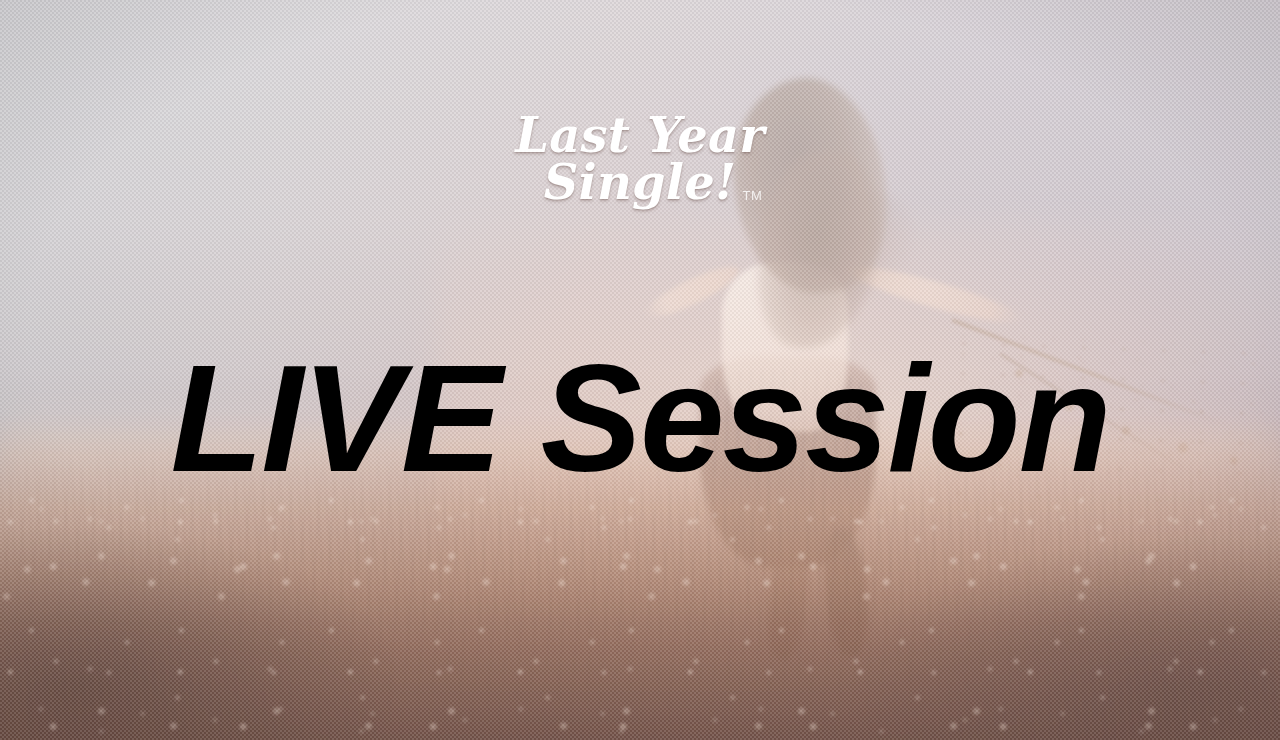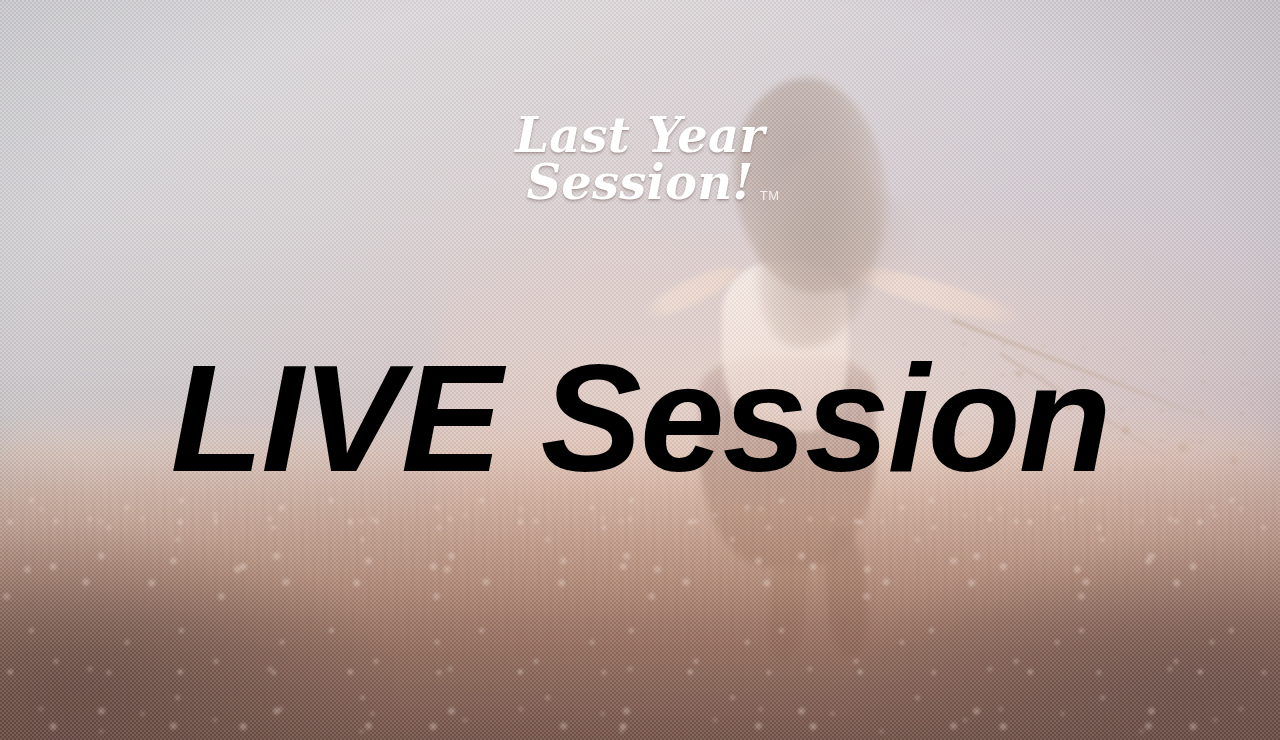--- a/index.html
+++ b/index.html
@@ -436,18 +436,18 @@
     <div class="stems"></div>
     <div class="specks"></div>
   </div>
 
   <div class="wash"></div>
   <div class="vignette"></div>
   <div class="checker"></div>
 
   <div class="logo">
     <div class="logo-line logo-line-1">Last Year</div>
-    <div class="logo-line logo-line-2"><span>Session!</span><span class="tm">TM</span></div>
+    <div class="logo-line logo-line-2"><span>Single!</span><span class="tm">TM</span></div>
   </div>
 
   <div class="headline">LIVE Session</div>
 
 </div>
 
 </body></html>

